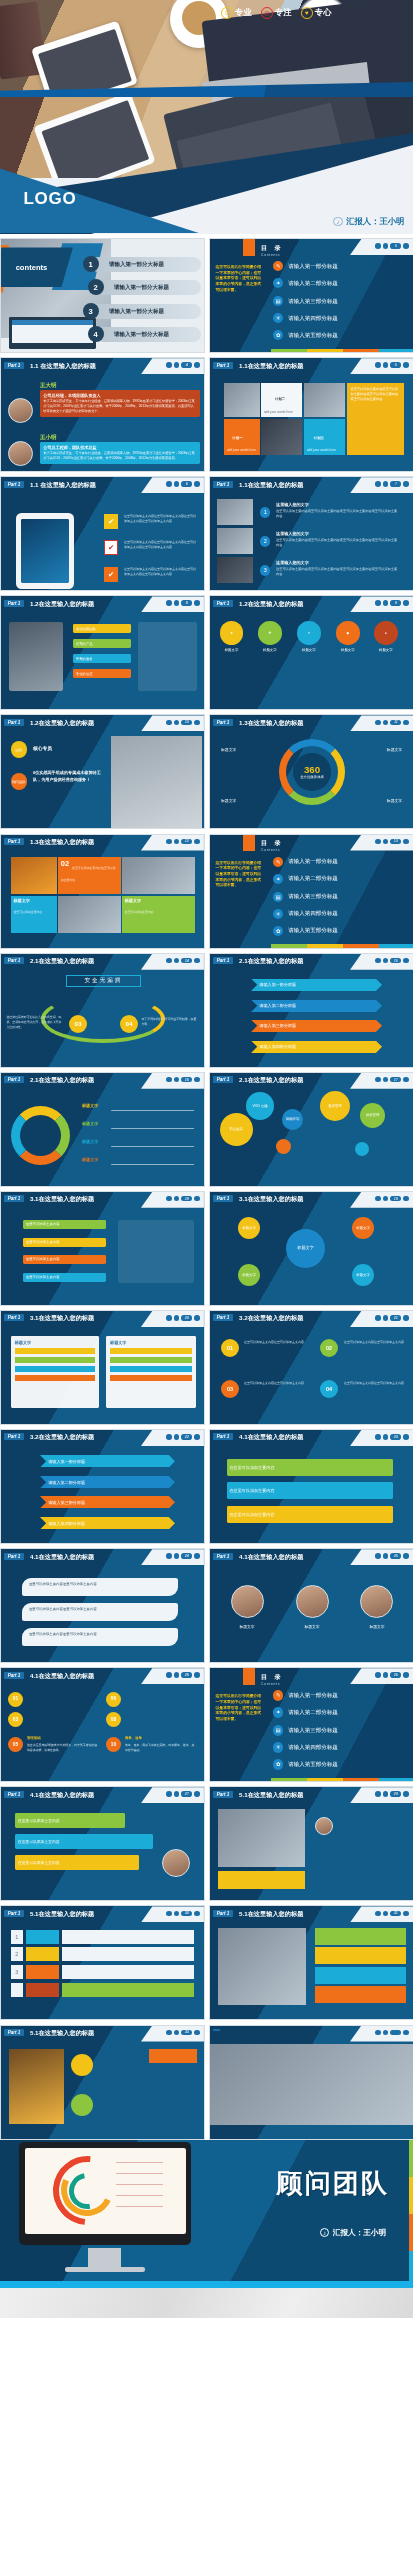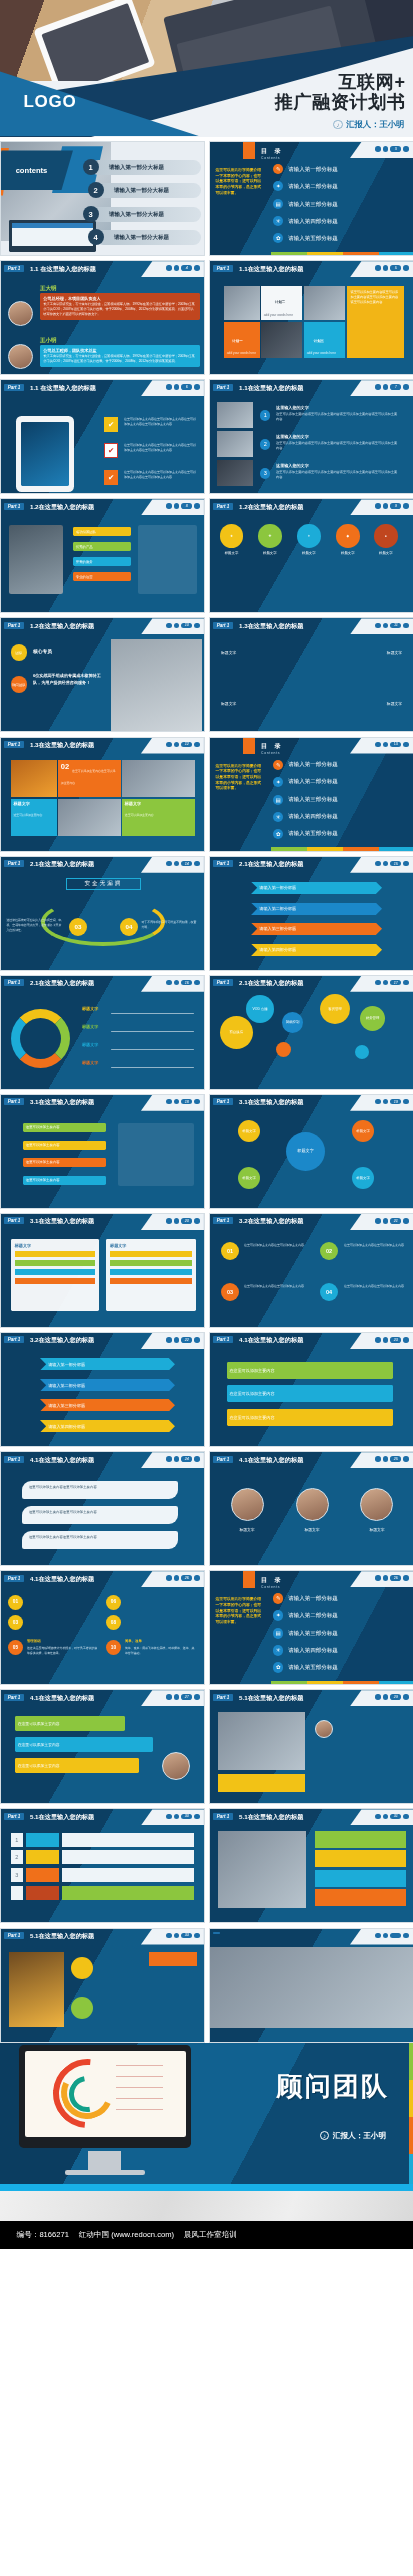--- a/index.html
+++ b/index.html
@@ -158,35 +158,55 @@
   
   .bottom-grey{width:414px;height:30px;background:linear-gradient(110deg,#f0f0f0,#dcdcdc 40%,#efefef 70%,#d9d9d9);}
   .footer{width:414px;height:28px;background:#000;display:flex;align-items:center;padding-left:16.6px;gap:9.7px;}
   .footer span{color:#fff;font-size:7.6px;}
 </style>
 </head>
 <body>
 
 <div class="page">
 
+  <div class="hero">
+    <div class="hero-photo"></div>
+    <div class="hero-saucer"></div>
+    <div class="hero-cup"></div>
+    <div class="hero-book"></div>
+    <div class="hero-tablet"></div>
+    <div class="hero-laptop"></div>
+    <div class="hero-keys"></div>
+    <div class="badges">
+      <div class="badge">
+        <span class="bico">≡</span>
+        <span class="btx">专业</span>
+      </div>
+      <div class="badge red">
+        <span class="bico">◎</span>
+        <span class="btx">专注</span>
+      </div>
+      <div class="badge">
+        <span class="bico">♥</span>
+        <span class="btx">专心</span>
+      </div>
+    </div>
+    <div class="hero-blue-strip"></div>
+  </div>
 
   <div class="title-slide">
     <div class="ts-photo">
       <div class="ts-lap"></div>
       <div class="ts-kb"></div>
       <div class="ts-tab2"></div>
     </div>
     <div class="ts-navy"></div>
     <div class="ts-white"></div>
     <div class="ts-blue"></div>
     <div class="logo">LOGO</div>
-    <div class="ts-title">
-      <div class="ts-t1">互联网+</div>
-      <div class="ts-t2">推广融资计划书</div>
-    </div>
     <div class="ts-pres">
       <span class="mic">♪</span>
       <span>汇报人：王小明</span>
     </div>
   </div>
 
   <div class="grid">
 
     <div class="slide toc-a">
       <div class="toc-a-photo"></div>
@@ -440,20 +460,26 @@
         <div class="sl-head-bg"></div>
         <span class="part-badge">Part 1</span>
         <span class="sl-title">1.3在这里输入您的标题</span>
         <span class="sl-nav">
           <i class="nav-dot"></i>
           <i class="nav-dot"></i>
           <i class="nav-pill">11</i>
           <i class="nav-dot"></i>
         </span>
       </div>
+      <div class="ring ring360" style="left:69px;top:23.5px;">
+        <div class="mid">
+          <b>360</b>
+          <i>全方位服务体系</i>
+        </div>
+      </div>
       <span style="position:absolute;left:11px;top:32px;font-size:3.8px;color:#fff;">标题文字</span>
       <span style="position:absolute;left:11px;top:83px;font-size:3.8px;color:#fff;">标题文字</span>
       <span style="position:absolute;right:11px;top:32px;font-size:3.8px;color:#fff;">标题文字</span>
       <span style="position:absolute;right:11px;top:83px;font-size:3.8px;color:#fff;">标题文字</span>
     </div>
 
     <div class="slide">
       <div class="diag"></div>
       <div class="sl-head">
         <div class="sl-head-bg"></div>
@@ -999,20 +1025,15 @@
       <i style="background:#8cc63e"></i>
         <i style="background:#f2c216"></i>
         <i style="background:#f0701a"></i>
         <i style="background:#1cacd8"></i>
     </div>
     <div class="final-strip"></div>
   </div>
 
   <div class="bottom-grey"></div>
 
-  <div class="footer">
-    <span>编号：8166271</span>
-    <span>红动中国 (www.redocn.com)</span>
-    <span>晨风工作室培训</span>
-  </div>
 
 </div>
 
 
 </body></html>

